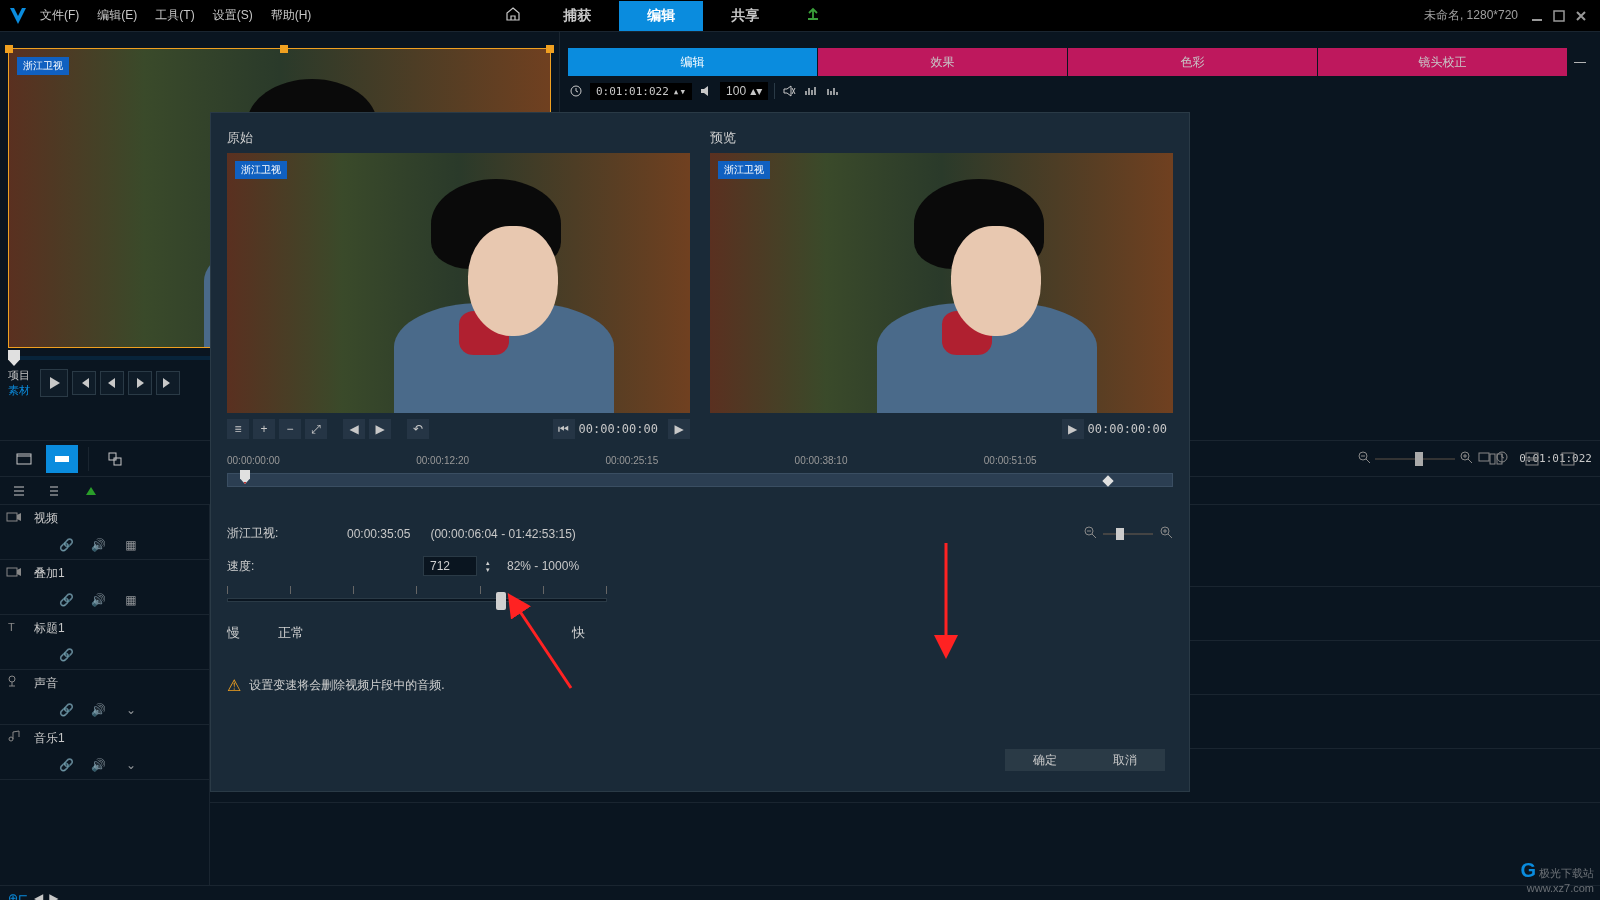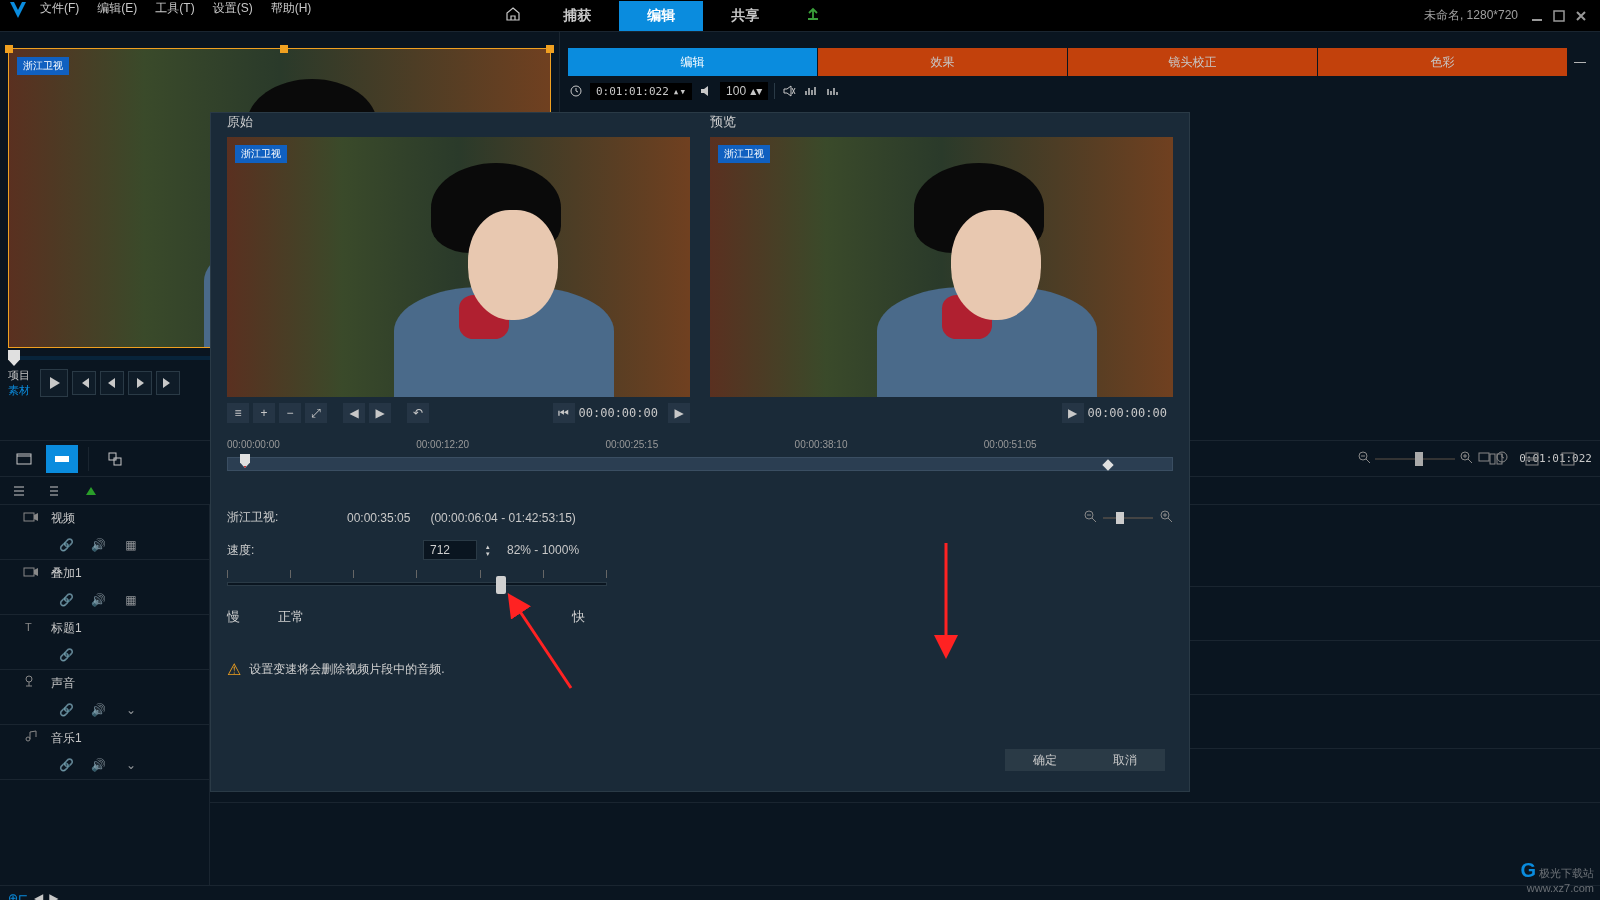--- a/index.html
+++ b/index.html
@@ -12,20 +12,21 @@
   height: 900px;
   overflow: hidden;
   position: relative;
 }
 
 
 .menubar {
   height: 32px;
   background: #000;
   display: flex;
+  align-items: center;
   padding: 0 8px;
   border-bottom: 1px solid #1a2530;
 }
 .app-logo {
   width: 20px; height: 20px; margin-right: 12px;
 }
 .menubar-items { display: flex; gap: 18px; }
 .menubar-item { color: #c8c8c8; cursor: pointer; }
 .menubar-tabs { display: flex; align-items: center; font-weight: bold; }
 .menubar-tab {
@@ -94,21 +95,21 @@
 
 .right-panel { flex: 1; background: #0a1520; position: relative; }
 .right-tabs {
   display: flex;
   height: 28px;
   margin: 8px 8px 0 8px;
 }
 .right-tab {
   flex: 1;
   display: flex; align-items: center; justify-content: center;
-  background: #c2410c;
+  background: #be185d;
   cursor: pointer;
   border-right: 1px solid #0a1520;
 }
 .right-tab.active { background: #0a8cde; color: #fff; }
 .right-toolbar {
   display: flex; align-items: center;
   padding: 6px 8px;
   gap: 6px;
 }
 .timecode-box {
@@ -160,21 +161,21 @@
   padding: 0 6px;
   gap: 10px;
 }
 .track-header {
   border-bottom: 1px solid #1a2530;
 }
 .track-header-top {
   display: flex;
   align-items: center;
   height: 26px;
-  padding: 0 23px;
+  padding: 0 6px;
 }
 .track-header-bottom {
   display: flex;
   align-items: center;
   gap: 18px;
   height: 28px;
   padding: 0 6px 0 60px;
 }
 .track-type-icon { width: 18px; height: 18px; margin-right: 10px; }
 .track-mini-icon { width: 14px; height: 14px; display: flex; align-items: center; justify-content: center; opacity: 0.7; }
@@ -214,21 +215,21 @@
 }
 .modal-title {
   height: 36px;
   display: flex;
   align-items: center;
   padding: 0 12px;
   color: #d0d0d0;
   font-size: 14px;
 }
 .modal-close { margin-left: auto; cursor: pointer; font-size: 16px; }
-.modal-body { padding: 0 16px; }
+.modal-body { padding: 0 16px; margin-top: 16px; }
 .modal-previews { display: flex; gap: 20px; }
 .preview-col { flex: 1; }
 .preview-label { color: #d0d0d0; margin-bottom: 6px; font-size: 13px; }
 .preview-box {
   height: 260px;
   background: #2a3a2a;
   position: relative;
   overflow: hidden;
 }
 .preview-watermark {
@@ -522,22 +523,22 @@
           </svg>
         </div>
     </div>
   </div>
 
   <div class="right-panel">
     <div class="grip-dots"></div>
     <div class="right-tabs">
       <div class="right-tab active">编辑</div>
       <div class="right-tab">效果</div>
+      <div class="right-tab">色彩</div>
       <div class="right-tab">镜头校正</div>
-      <div class="right-tab">色彩</div>
       <div style="width:24px;display:flex;align-items:center;justify-content:center;">—</div>
     </div>
     <div class="right-toolbar">
       <div class="small-icon">
           <svg class="icon-svg" viewBox="0 0 14 14">
             <circle cx="7" cy="7" r="5" fill="none" stroke="#c8c8c8"></circle>
             <path d="M7 4v3l2 1" stroke="#c8c8c8" fill="none"></path>
           </svg>
         </div>
       <div class="timecode-box">

